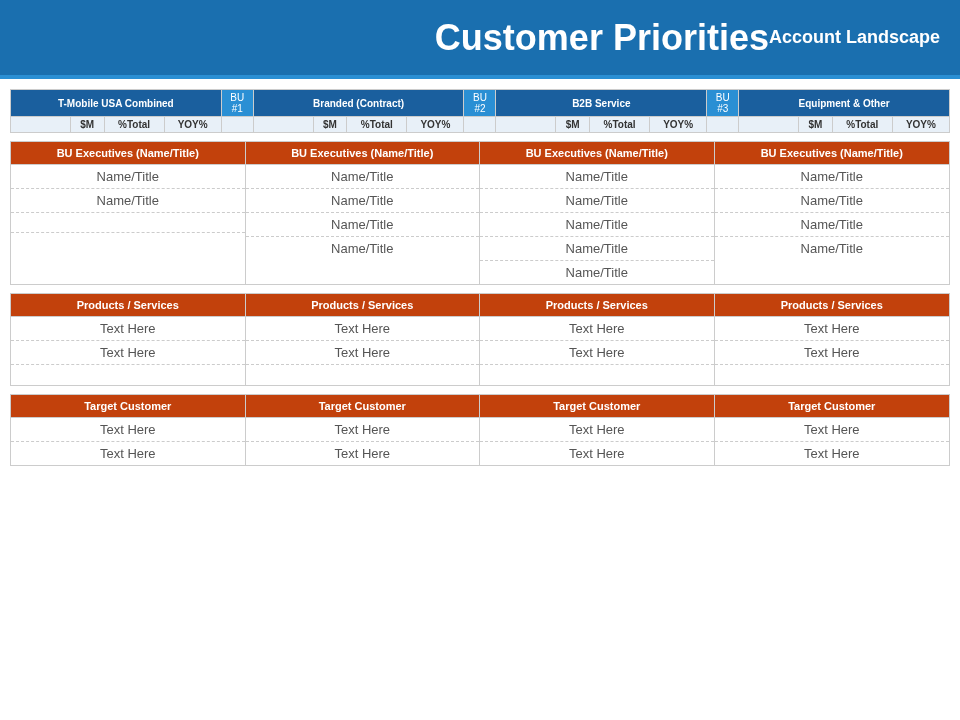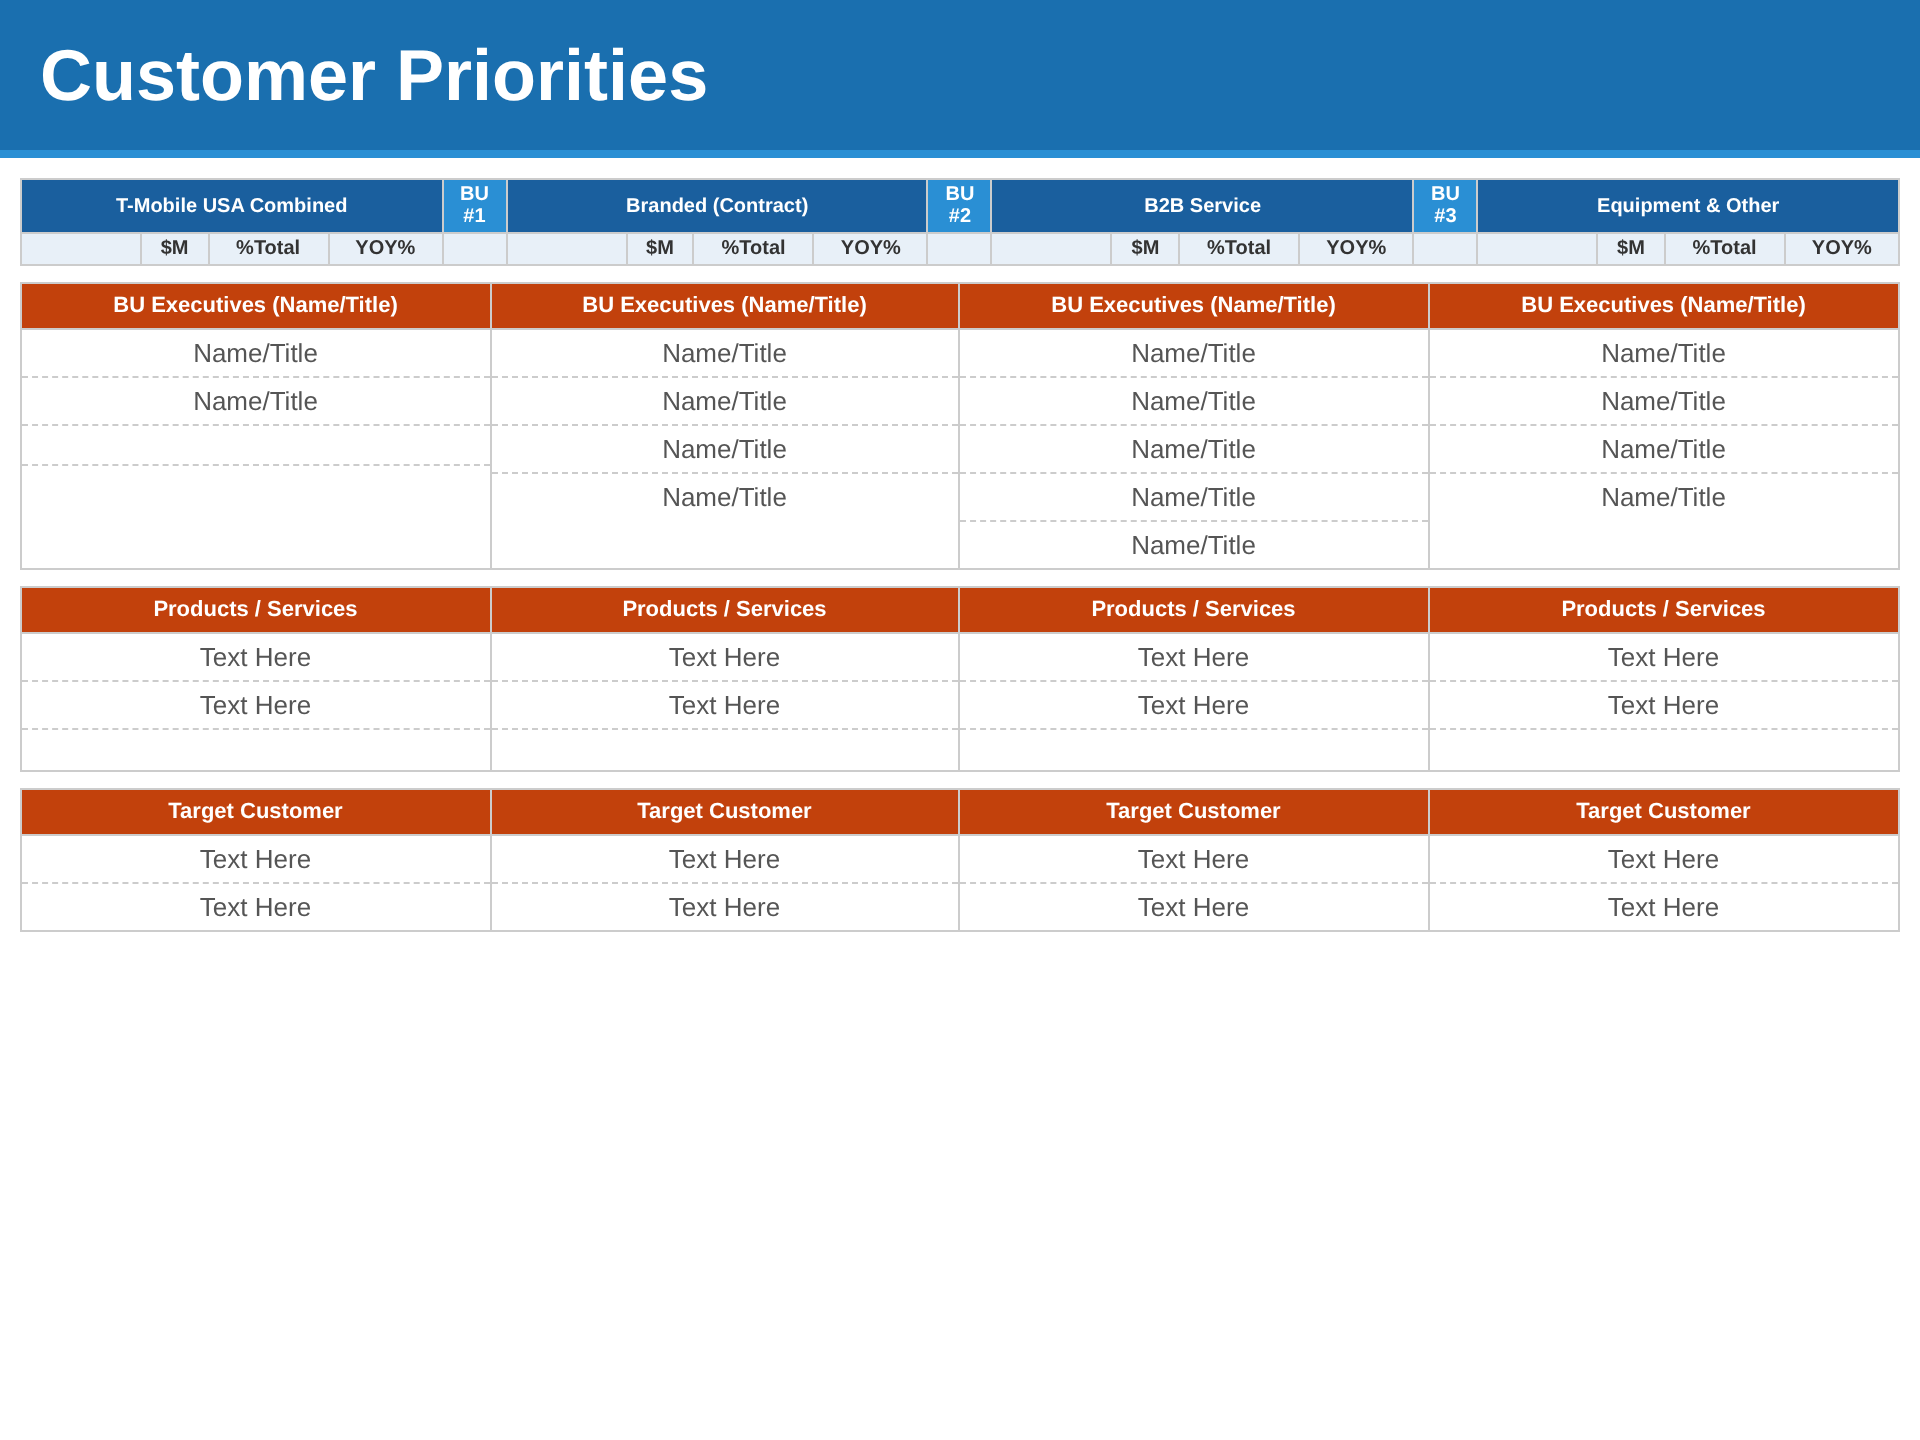--- a/index.html
+++ b/index.html
@@ -10,21 +10,21 @@
       height: 720px;
       overflow: hidden;
     }
 
     
     .header {
       background: #1a6faf;
       padding: 12px 20px;
       display: flex;
       align-items: center;
-      justify-content: space-between;
+      justify-content: flex-end;
       height: 75px;
     }
     .header-title {
       font-size: 36px;
       font-weight: bold;
       color: #fff;
     }
     .header-subtitle {
       font-size: 18px;
       font-weight: bold;
@@ -68,21 +68,21 @@
       background: #e8f0f8;
       color: #333;
       font-weight: bold;
     }
     .text-left { text-align: left; }
 
     
     .bu-tag {
       background: #2a8fd4;
       color: #fff;
-      font-weight: bold;
+      font-weight: normal;
       font-size: 10px;
       text-align: center;
       white-space: nowrap;
       margin-left: 13px;
     }
 
     
     .four-col-section {
       display: grid;
       grid-template-columns: 1fr 1fr 1fr 1fr;
@@ -114,20 +114,21 @@
     }
     .col-block-row:last-child {
       border-bottom: none;
     }
   </style>
 </head>
 <body>
 
 <div class="header">
   <span class="header-title">Customer Priorities</span>
+  <span class="header-subtitle">Account Landscape</span>
 </div>
 <div class="header-line"></div>
 
 <div class="main">
 
   <table class="financial-table">
     <thead>
       <tr>
 
         <td colspan="4" class="cell-dark-blue">T-Mobile USA Combined</td>

